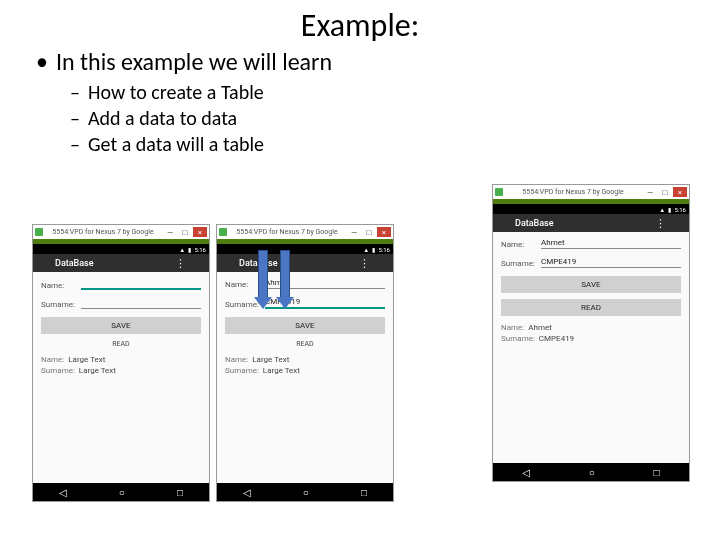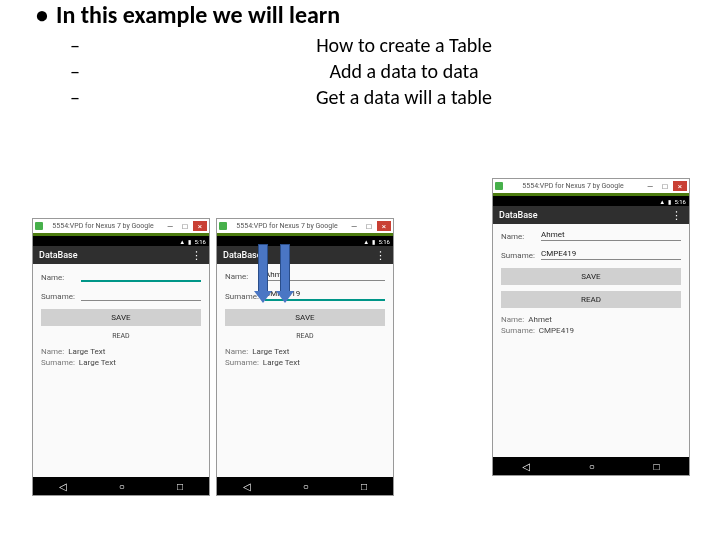--- a/index.html
+++ b/index.html
@@ -20,32 +20,30 @@
   .title {
     text-align: center;
     font-size: 32px;
     margin: 6px 0 2px 0;
     font-weight: 400;
   }
   .lvl1 {
     font-size: 24px;
     margin: 0 0 4px 56px;
     position: relative;
-    font-weight: bold;
   }
   .lvl1::before {
     content: "•";
     position: absolute;
     left: -20px;
   }
   .lvl2 {
     font-size: 20px;
     margin: 0 0 2px 88px;
     position: relative;
-    text-align: center;
   }
   .lvl2::before {
     content: "–";
     position: absolute;
     left: -18px;
   }
 
   
   .phones {
     position: absolute;
@@ -67,21 +65,21 @@
   .phone.right {
     position: absolute;
     left: 492px;
     top: 178px;
     width: 196px;
     height: 296px;
   }
   .win-titlebar {
     height: 14px;
     background: #fff;
-    border-bottom: 3px solid #4d7c0f;
+    border-bottom: 5px solid #4d7c0f;
     display: flex;
     align-items: center;
     justify-content: space-between;
     padding: 0 2px;
     font-size: 7px;
     color: #555;
     gap: 8px;
   }
   .win-title-icon {
     width: 8px; height: 8px;
@@ -108,21 +106,21 @@
     gap: 3px;
     padding: 0 3px;
   }
   .app-bar {
     height: 18px;
     background: #2f2f2f;
     color: #fff;
     display: flex;
     align-items: center;
     justify-content: space-between;
-    padding: 0 6px;
+    padding: 0 22px;
     font-size: 9px;
     font-weight: 500;
   }
   .app-bar .overflow { font-size: 11px; letter-spacing: 1px; }
 
   .form-area {
     padding: 6px 8px 0 8px;
   }
   .field-row {
     display: flex;
@@ -196,20 +194,21 @@
     border-left: 9px solid transparent;
     border-right: 9px solid transparent;
     border-top: 12px solid #4a76c4;
   }
 </style>
 </head>
 <body>
 
 <div class="slide">
 
+  <div class="title">Example:</div>
   <div class="lvl1">In this example we will learn</div>
   <div class="lvl2">How to create a Table</div>
   <div class="lvl2">Add a data to data</div>
   <div class="lvl2">Get a data will a table</div>
 
   <div class="phones">
 
     <div class="phone">
       <div class="win-titlebar">
         <div class="win-title-icon"></div>

